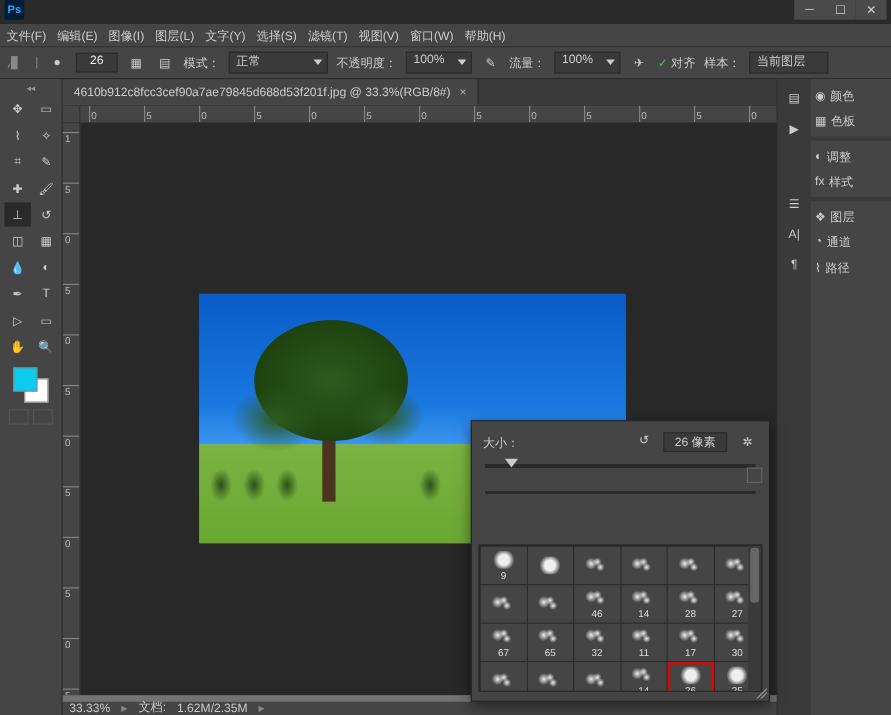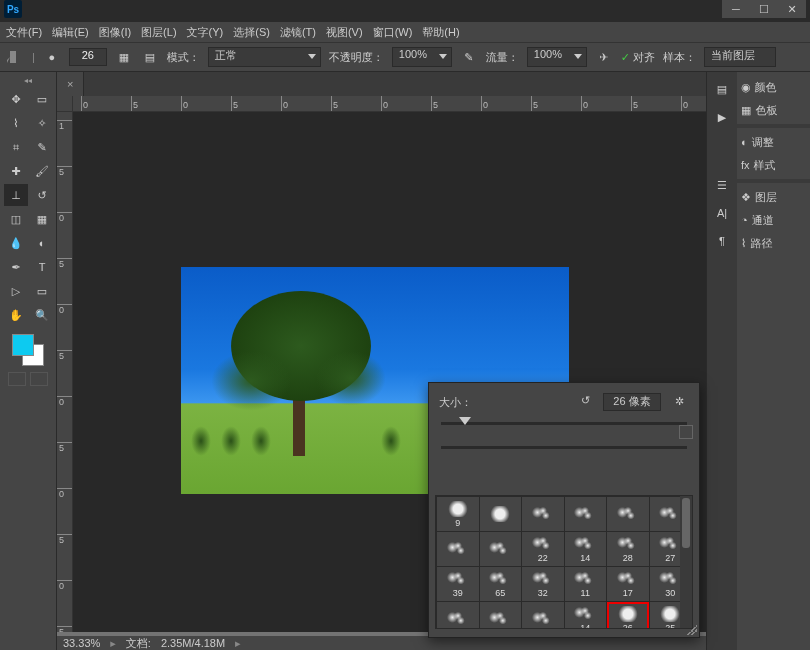--- a/index.html
+++ b/index.html
@@ -40,21 +40,21 @@
 .ruler-left .tick{position:absolute;left:2px;color:#bbb;font-size:9px;width:12px}
 .ruler-left .mark{position:absolute;left:0;height:1px;width:16px;background:#888}
 .canvas{position:absolute;top:16px;left:16px;right:0;bottom:18px;overflow:hidden}
 .image{position:absolute;left:108px;top:155px;width:388px;height:227px;background:linear-gradient(to bottom,#0a5cc8 0%,#1a78e0 45%,#3b96f0 60%,#7cb342 60.2%,#6aa632 100%)}
 .tree{position:absolute;left:50px;bottom:38px;width:140px;height:160px}
 .trunk{position:absolute;left:62px;bottom:0;width:12px;height:70px;background:#4a3420}
 .foliage{position:absolute;left:0;bottom:55px;width:140px;height:110px;background:radial-gradient(ellipse at 50% 50%,#2d5a1e 0%,#1e4210 70%,transparent 75%);border-radius:50%}
 .foliage::before{content:"";position:absolute;left:-20px;bottom:-10px;width:80px;height:60px;background:radial-gradient(ellipse,#2d5a1e 0%,transparent 70%);border-radius:50%}
 .foliage::after{content:"";position:absolute;right:-15px;bottom:-5px;width:70px;height:55px;background:radial-gradient(ellipse,#2d5a1e 0%,transparent 70%);border-radius:50%}
 .small-tree{position:absolute;bottom:38px;width:20px;height:30px;background:radial-gradient(ellipse,#2a5018 0%,transparent 70%);border-radius:50% 50% 30% 30%}
-.statusbar{position:absolute;bottom:0;left:0;right:0;height:18px;background:#454545;display:flex;align-items:center;padding:0 6px;gap:10px;border-top:4px solid #737373}
+.statusbar{position:absolute;bottom:0;left:0;right:0;height:18px;background:#454545;display:flex;align-items:flex-end;padding:0 6px;gap:10px;border-top:6px solid #737373}
 .panels{width:104px;background:#454545;border-left:1px solid #2a2a2a;display:flex}
 .panel-icons{width:30px;background:#3a3a3a;display:flex;flex-direction:column;gap:10px;padding:8px 0;align-items:center}
 .panel-icon{width:18px;height:18px;display:flex;align-items:center;justify-content:center;color:#ccc}
 .panel-list{flex:1;display:flex;flex-direction:column;gap:1px;padding-top:4px}
 .panel-row{height:22px;display:flex;align-items:center;gap:4px;padding:0 4px}
 .panel-sep{height:4px;background:#3a3a3a;margin:2px 0}
 .brush-popup{position:absolute;left:428px;top:382px;width:272px;height:256px;background:#454545;border:1px solid #222;box-shadow:0 4px 12px rgba(0,0,0,.5);z-index:100}
 .bp-head{padding:10px 10px 4px;display:flex;align-items:center;gap:6px}
 .bp-head-label{width:50px}
 .bp-reset{margin-left:auto;width:16px;height:16px}
@@ -107,21 +107,21 @@
         <rect x="3" y="2" width="6" height="12" fill="#888"></rect>
         <path d="M3 8 L0 11 L0 14 Z" fill="#888"></path>
       </svg>
   </div>
   <span style="color:#888">|</span>
   <div class="opt-icon">●</div>
   <div class="opt-input">26</div>
   <div class="opt-icon">▦</div>
   <div class="opt-icon">▤</div>
   <span class="opt-label">模式：</span>
-  <div class="opt-select" style="width:113px">
+  <div class="opt-select" style="width:90px">
     <span>正常</span><span class="opt-caret"></span>
   </div>
   <span class="opt-label">不透明度：</span>
   <div class="opt-select" style="width:60px">
     <span>100%</span><span class="opt-caret"></span>
   </div>
   <div class="opt-icon">✎</div>
   <span class="opt-label">流量：</span>
   <div class="opt-select" style="width:60px">
     <span>100%</span><span class="opt-caret"></span>
@@ -169,20 +169,21 @@
     </div>
     <div class="tb-mode">
         <span></span>
         <span></span>
       </div>
   </div>
 
   <div class="doc-area">
     <div class="tabbar">
       <div class="tab">
+        <span>4610b912c8fcc3cef90a7ae79845d688d53f201f.jpg @ 33.3%(RGB/8#)</span>
         <span class="close">×</span>
       </div>
     </div>
     <div class="canvas-wrap">
       <div class="ruler-corner"></div>
       <div class="ruler-top" id="ruler-top">
           <div class="mark" style="left: 8px;"></div>
           <div class="tick" style="left: 10px;">0</div>
           <div class="mark" style="left: 58px;"></div>
           <div class="tick" style="left: 60px;">5</div>
@@ -247,21 +248,21 @@
           <div class="small-tree" style="left:200px"></div>
           <div class="small-tree" style="left:260px"></div>
           <div class="small-tree" style="left:310px;height:38px;width:26px"></div>
           <div class="small-tree" style="left:350px"></div>
         </div>
       </div>
       <div class="statusbar">
         <span>33.33%</span>
         <span style="color:#888">▸</span>
         <span>文档:</span>
-        <span>2.35M/4.18M</span>
+        <span>1.62M/2.35M</span>
         <span style="color:#888">▸</span>
       </div>
     </div>
   </div>
 
   <div class="panels">
     <div class="panel-icons">
       <div class="panel-icon">▤</div>
       <div class="panel-icon">▶</div>
       <div style="height:30px"></div>
@@ -344,37 +345,37 @@
       <div class="bp-cell">
         <div class="bp-thumb-preview splatter"></div>
         <div class="bp-num"></div>
       </div>
       <div class="bp-cell">
         <div class="bp-thumb-preview splatter"></div>
         <div class="bp-num"></div>
       </div>
       <div class="bp-cell">
         <div class="bp-thumb-preview splatter"></div>
-        <div class="bp-num">22</div>
+        <div class="bp-num">46</div>
       </div>
       <div class="bp-cell">
         <div class="bp-thumb-preview splatter"></div>
         <div class="bp-num">14</div>
       </div>
       <div class="bp-cell">
         <div class="bp-thumb-preview splatter"></div>
         <div class="bp-num">28</div>
       </div>
       <div class="bp-cell">
         <div class="bp-thumb-preview splatter"></div>
         <div class="bp-num">27</div>
       </div>
       <div class="bp-cell">
         <div class="bp-thumb-preview splatter"></div>
-        <div class="bp-num">39</div>
+        <div class="bp-num">67</div>
       </div>
       <div class="bp-cell">
         <div class="bp-thumb-preview splatter"></div>
         <div class="bp-num">65</div>
       </div>
       <div class="bp-cell">
         <div class="bp-thumb-preview splatter"></div>
         <div class="bp-num">32</div>
       </div>
       <div class="bp-cell">

